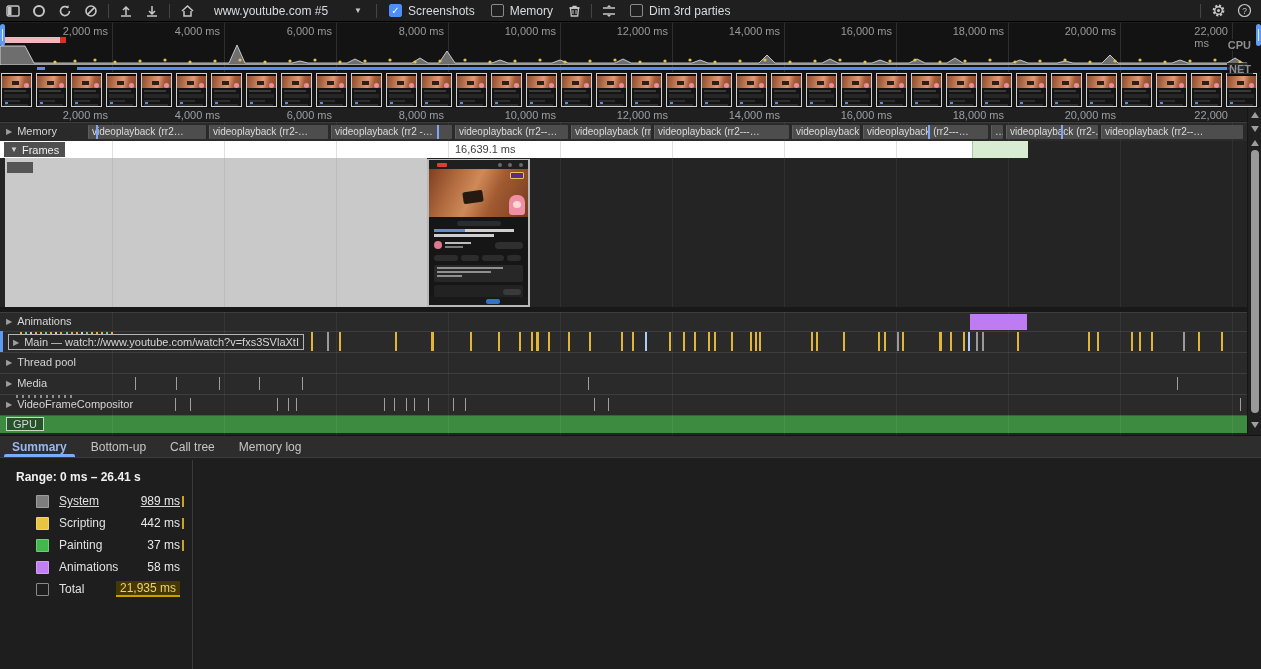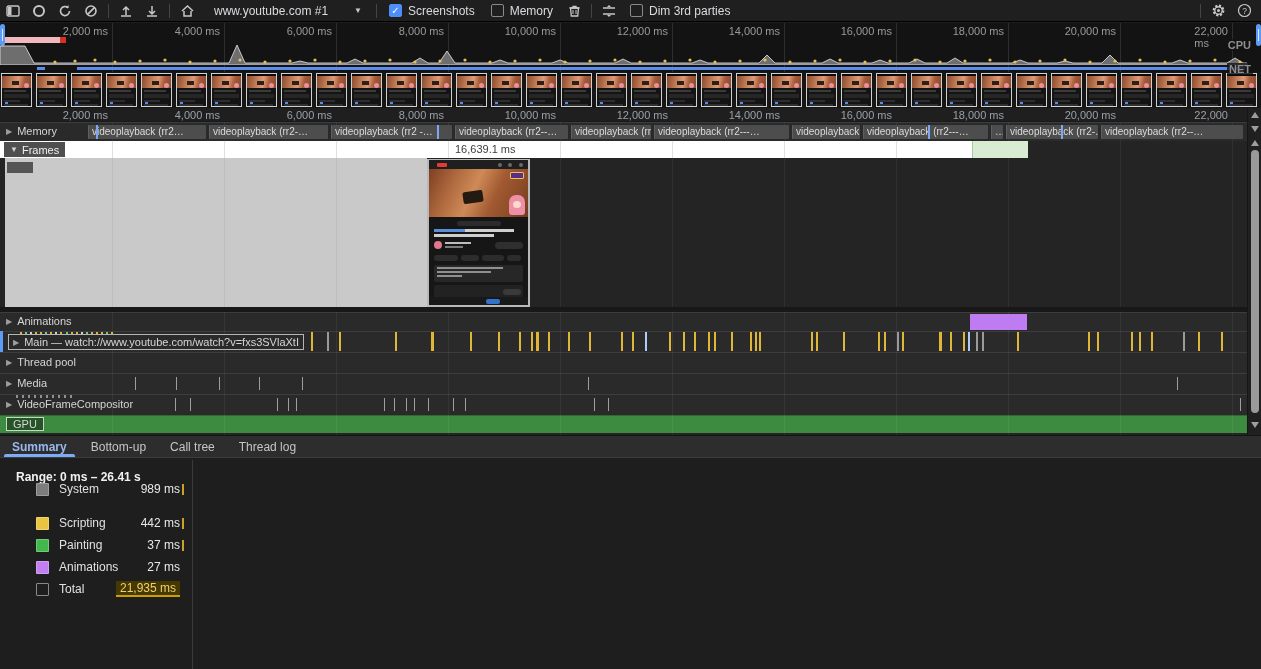--- a/index.html
+++ b/index.html
@@ -175,21 +175,21 @@
         </svg>
     </span>
     <span class="tb-div"></span>
     <span class="tbi">
       <svg width="15" height="14" viewBox="0 0 15 14">
           <path d="M2 7l5.5-5L13 7" fill="none" stroke="#c7c7c7" stroke-width="1.5"></path>
           <path d="M4 7v5h7V7" fill="none" stroke="#c7c7c7" stroke-width="1.5"></path>
         </svg>
     </span>
     <span class="tb-sel">
-      <span>www.youtube.com #1</span>
+      <span>www.youtube.com #5</span>
       <span class="tb-caret">▼</span>
     </span>
     <span class="tb-div"></span>
     <span class="cb">
       <span class="cb-box checked">✓</span>
       <span class="cb-label">Screenshots</span>
     </span>
     <span class="cb">
       <span class="cb-box"></span>
       <span class="cb-label">Memory</span>
@@ -910,48 +910,48 @@
       <div class="sc-arrow sc-up" style="top:32px;"></div>
       <div id="sc-thumb"></div>
       <div class="sc-arrow sc-down" style="top:314px;"></div>
     </div>
   </div>
 
   <div id="tabs">
       <div class="tab sel">Summary</div>
       <div class="tab">Bottom-up</div>
       <div class="tab">Call tree</div>
-      <div class="tab">Thread log</div>
+      <div class="tab">Memory log</div>
     </div>
 
   <div id="summary">
     <div id="range">Range: 0 ms – 26.41 s</div>
     <div id="legend">
-        <div class="leg-row" style="top: 22px;">
+        <div class="leg-row" style="top: 34px; text-decoration: underline;">
           <div class="leg-swatch" style="background: rgb(125, 125, 125);"></div>
           <div class="leg-label">System</div>
           <div class="leg-val">989 ms</div>
           <div class="leg-tick"></div>
         </div>
         <div class="leg-row" style="top: 56px;">
           <div class="leg-swatch" style="background: rgb(233, 196, 64);"></div>
           <div class="leg-label">Scripting</div>
           <div class="leg-val">442 ms</div>
           <div class="leg-tick"></div>
         </div>
         <div class="leg-row" style="top: 78px;">
           <div class="leg-swatch" style="background: rgb(66, 184, 76);"></div>
           <div class="leg-label">Painting</div>
           <div class="leg-val">37 ms</div>
           <div class="leg-tick"></div>
         </div>
         <div class="leg-row" style="top: 100px;">
           <div class="leg-swatch" style="background: rgb(194, 127, 242);"></div>
           <div class="leg-label">Animations</div>
-          <div class="leg-val">27 ms</div>
+          <div class="leg-val">58 ms</div>
         </div>
         <div class="leg-row" style="top: 122px;">
           <div class="leg-swatch" style="background: transparent; border: 1px solid rgb(138, 138, 138);"></div>
           <div class="leg-label">Total</div>
           <div class="leg-val hl">21,935 ms</div>
         </div>
       </div>
     <div id="sum-divider"></div>
   </div>
 

